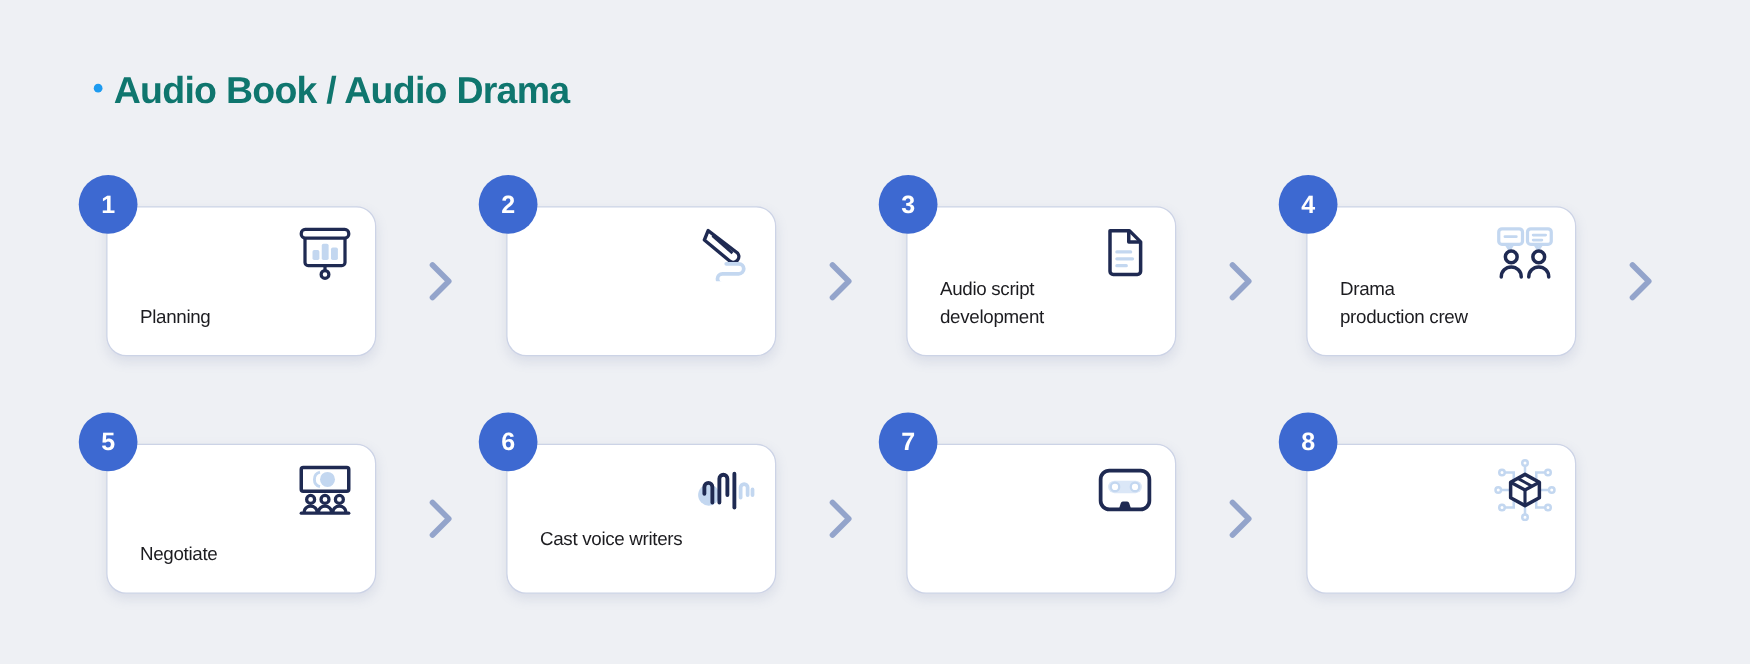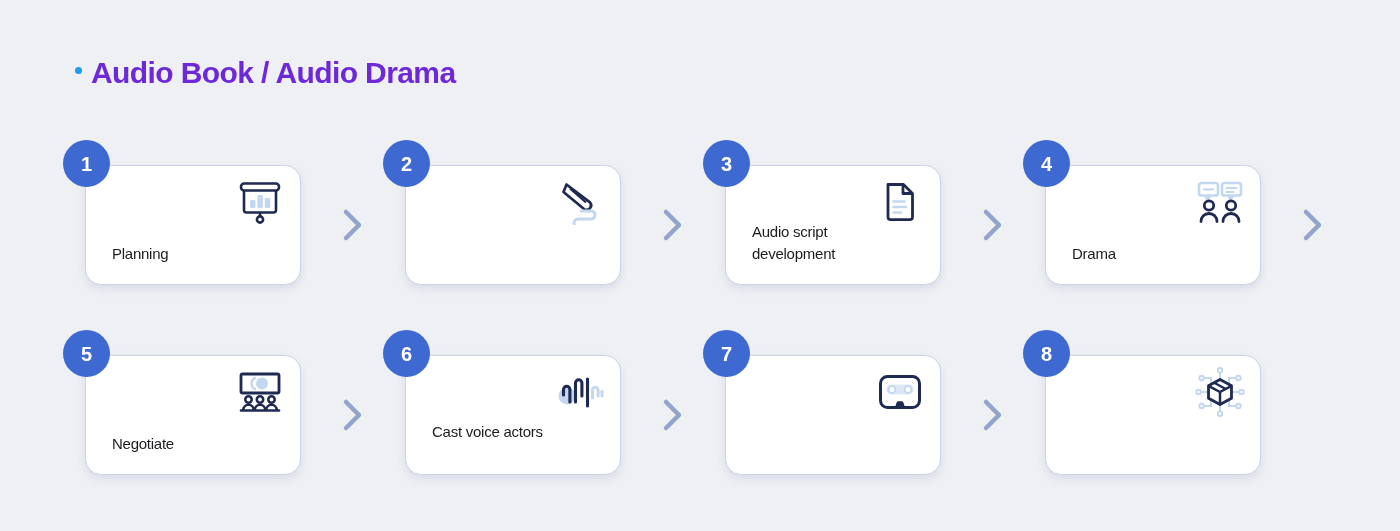--- a/index.html
+++ b/index.html
@@ -28,21 +28,21 @@
     width: 7px;
     height: 7px;
     border-radius: 50%;
     background: #1d9bf0;
     margin-bottom: 6px;
     flex: none;
   }
   .title-text {
     font-size: 30px;
     font-weight: 700;
-    color: #6d28d9;
+    color: #0f766e;
     letter-spacing: -0.6px;
     white-space: nowrap;
   }
 
   
   .flow {
     position: absolute;
     left: 0;
     top: 140px;
     width: 1400px;
@@ -225,20 +225,21 @@
           <path d="M33.5 9 h10" stroke="#c3d7f0" stroke-width="2.2" stroke-linecap="round"></path>
           <path d="M33.5 13 h7" stroke="#c3d7f0" stroke-width="2.2" stroke-linecap="round"></path>
           <circle cx="16" cy="26.5" r="4.7" stroke="#1f2a52" stroke-width="2.8"></circle>
           <path d="M8 42.5 a8 8 0 0 1 16 0" stroke="#1f2a52" stroke-width="2.8" stroke-linecap="round"></path>
           <circle cx="38" cy="26.5" r="4.7" stroke="#1f2a52" stroke-width="2.8"></circle>
           <path d="M30 42.5 a8 8 0 0 1 16 0" stroke="#1f2a52" stroke-width="2.8" stroke-linecap="round"></path>
         </svg>
       </div>
       <div class="label">
         <span>Drama</span>
+        <span class="l2">production crew</span>
       </div>
     </div>
 
     <div class="arrow">
       <svg width="26" height="34" viewBox="0 0 26 34" fill="none">
         <path d="M6 4 L19 17 L6 30" stroke="#93a4cb" stroke-width="4.5" stroke-linecap="round" stroke-linejoin="round"></path>
       </svg>
     </div>
   </div>
 
@@ -279,21 +280,21 @@
         <svg width="54" height="44" viewBox="0 0 54 44" fill="none">
           <circle cx="14" cy="26" r="8.5" fill="#c3d7f0"></circle>
           <path d="M10.5 25 V19.5 a3.2 3.2 0 0 1 6.4 0 V32" stroke="#1f2a52" stroke-width="3.1" stroke-linecap="round" stroke-linejoin="round"></path>
           <path d="M22.5 32 V13 a3.2 3.2 0 0 1 6.4 0 V26" stroke="#1f2a52" stroke-width="3.1" stroke-linecap="round" stroke-linejoin="round"></path>
           <path d="M34.5 9 V36" stroke="#1f2a52" stroke-width="3.1" stroke-linecap="round"></path>
           <path d="M39.5 28 V20 a2.8 2.8 0 0 1 5.6 0 V26" stroke="#c3d7f0" stroke-width="3" stroke-linecap="round" stroke-linejoin="round"></path>
           <path d="M49 26 V21.5" stroke="#c3d7f0" stroke-width="3" stroke-linecap="round"></path>
         </svg>
       </div>
       <div class="label">
-        <span>Cast voice actors</span>
+        <span>Cast voice writers</span>
       </div>
     </div>
 
     <div class="arrow">
       <svg width="26" height="34" viewBox="0 0 26 34" fill="none">
         <path d="M6 4 L19 17 L6 30" stroke="#93a4cb" stroke-width="4.5" stroke-linecap="round" stroke-linejoin="round"></path>
       </svg>
     </div>
 
     <div class="step one-line">

